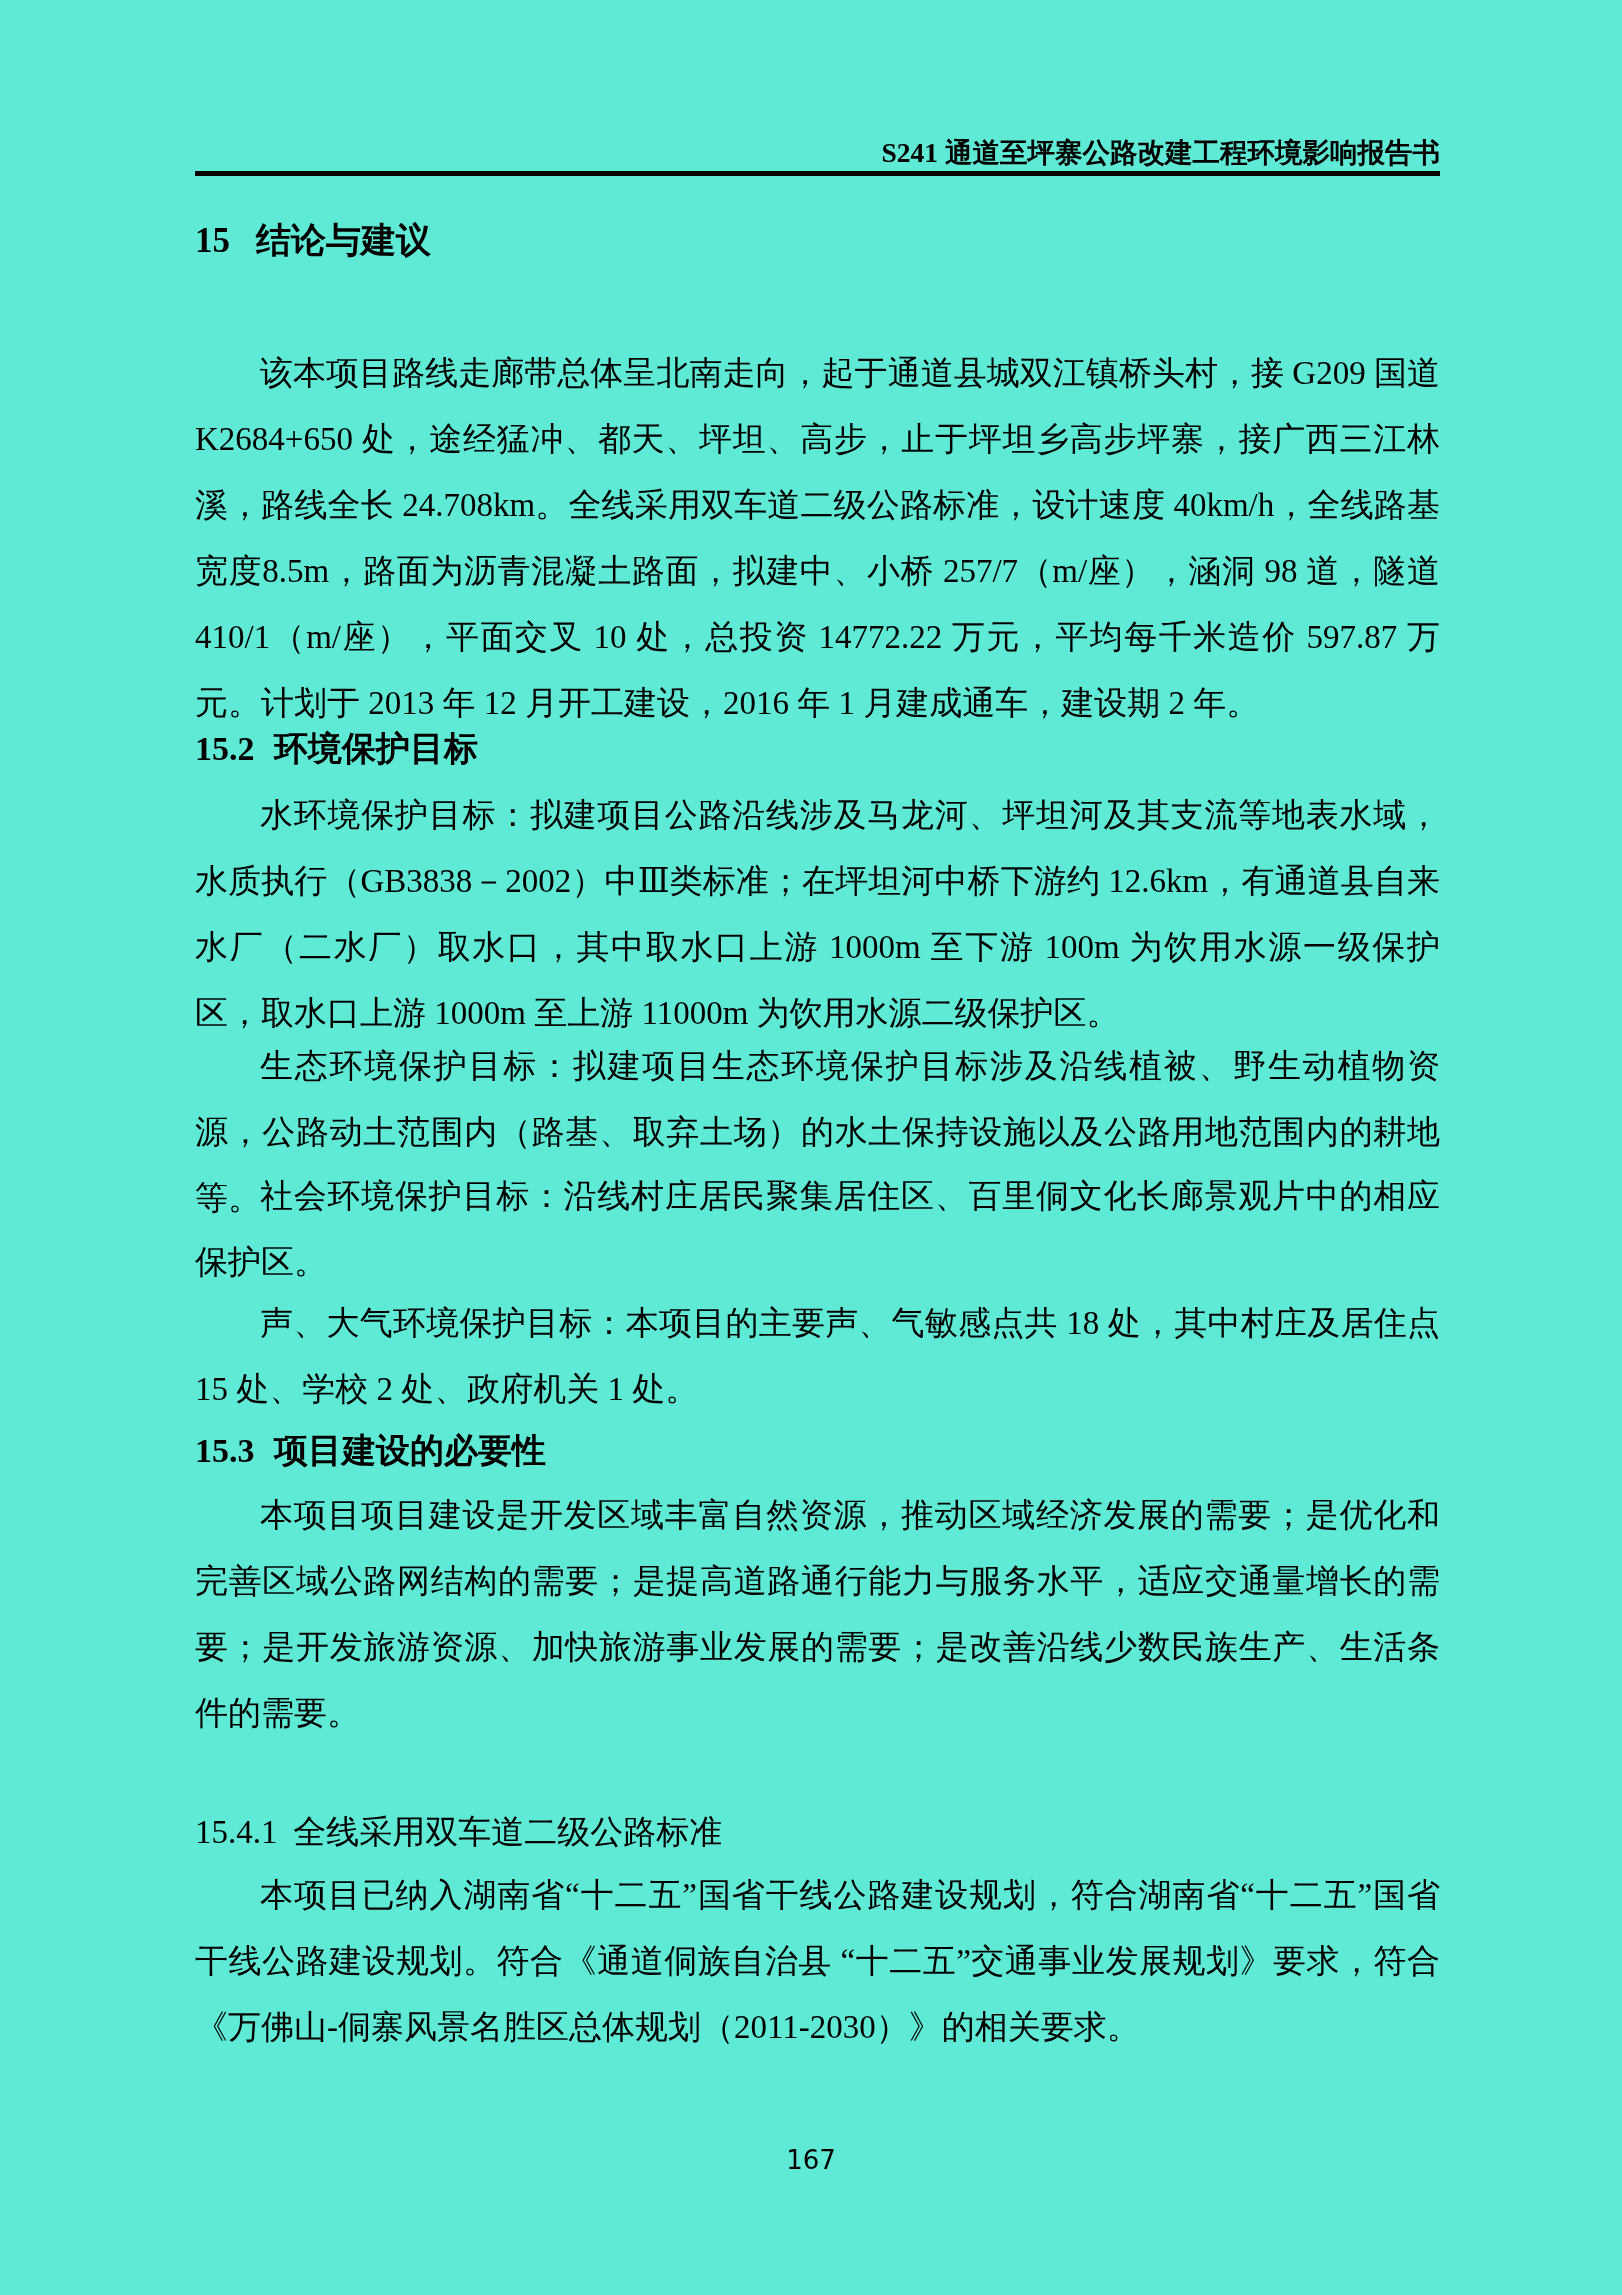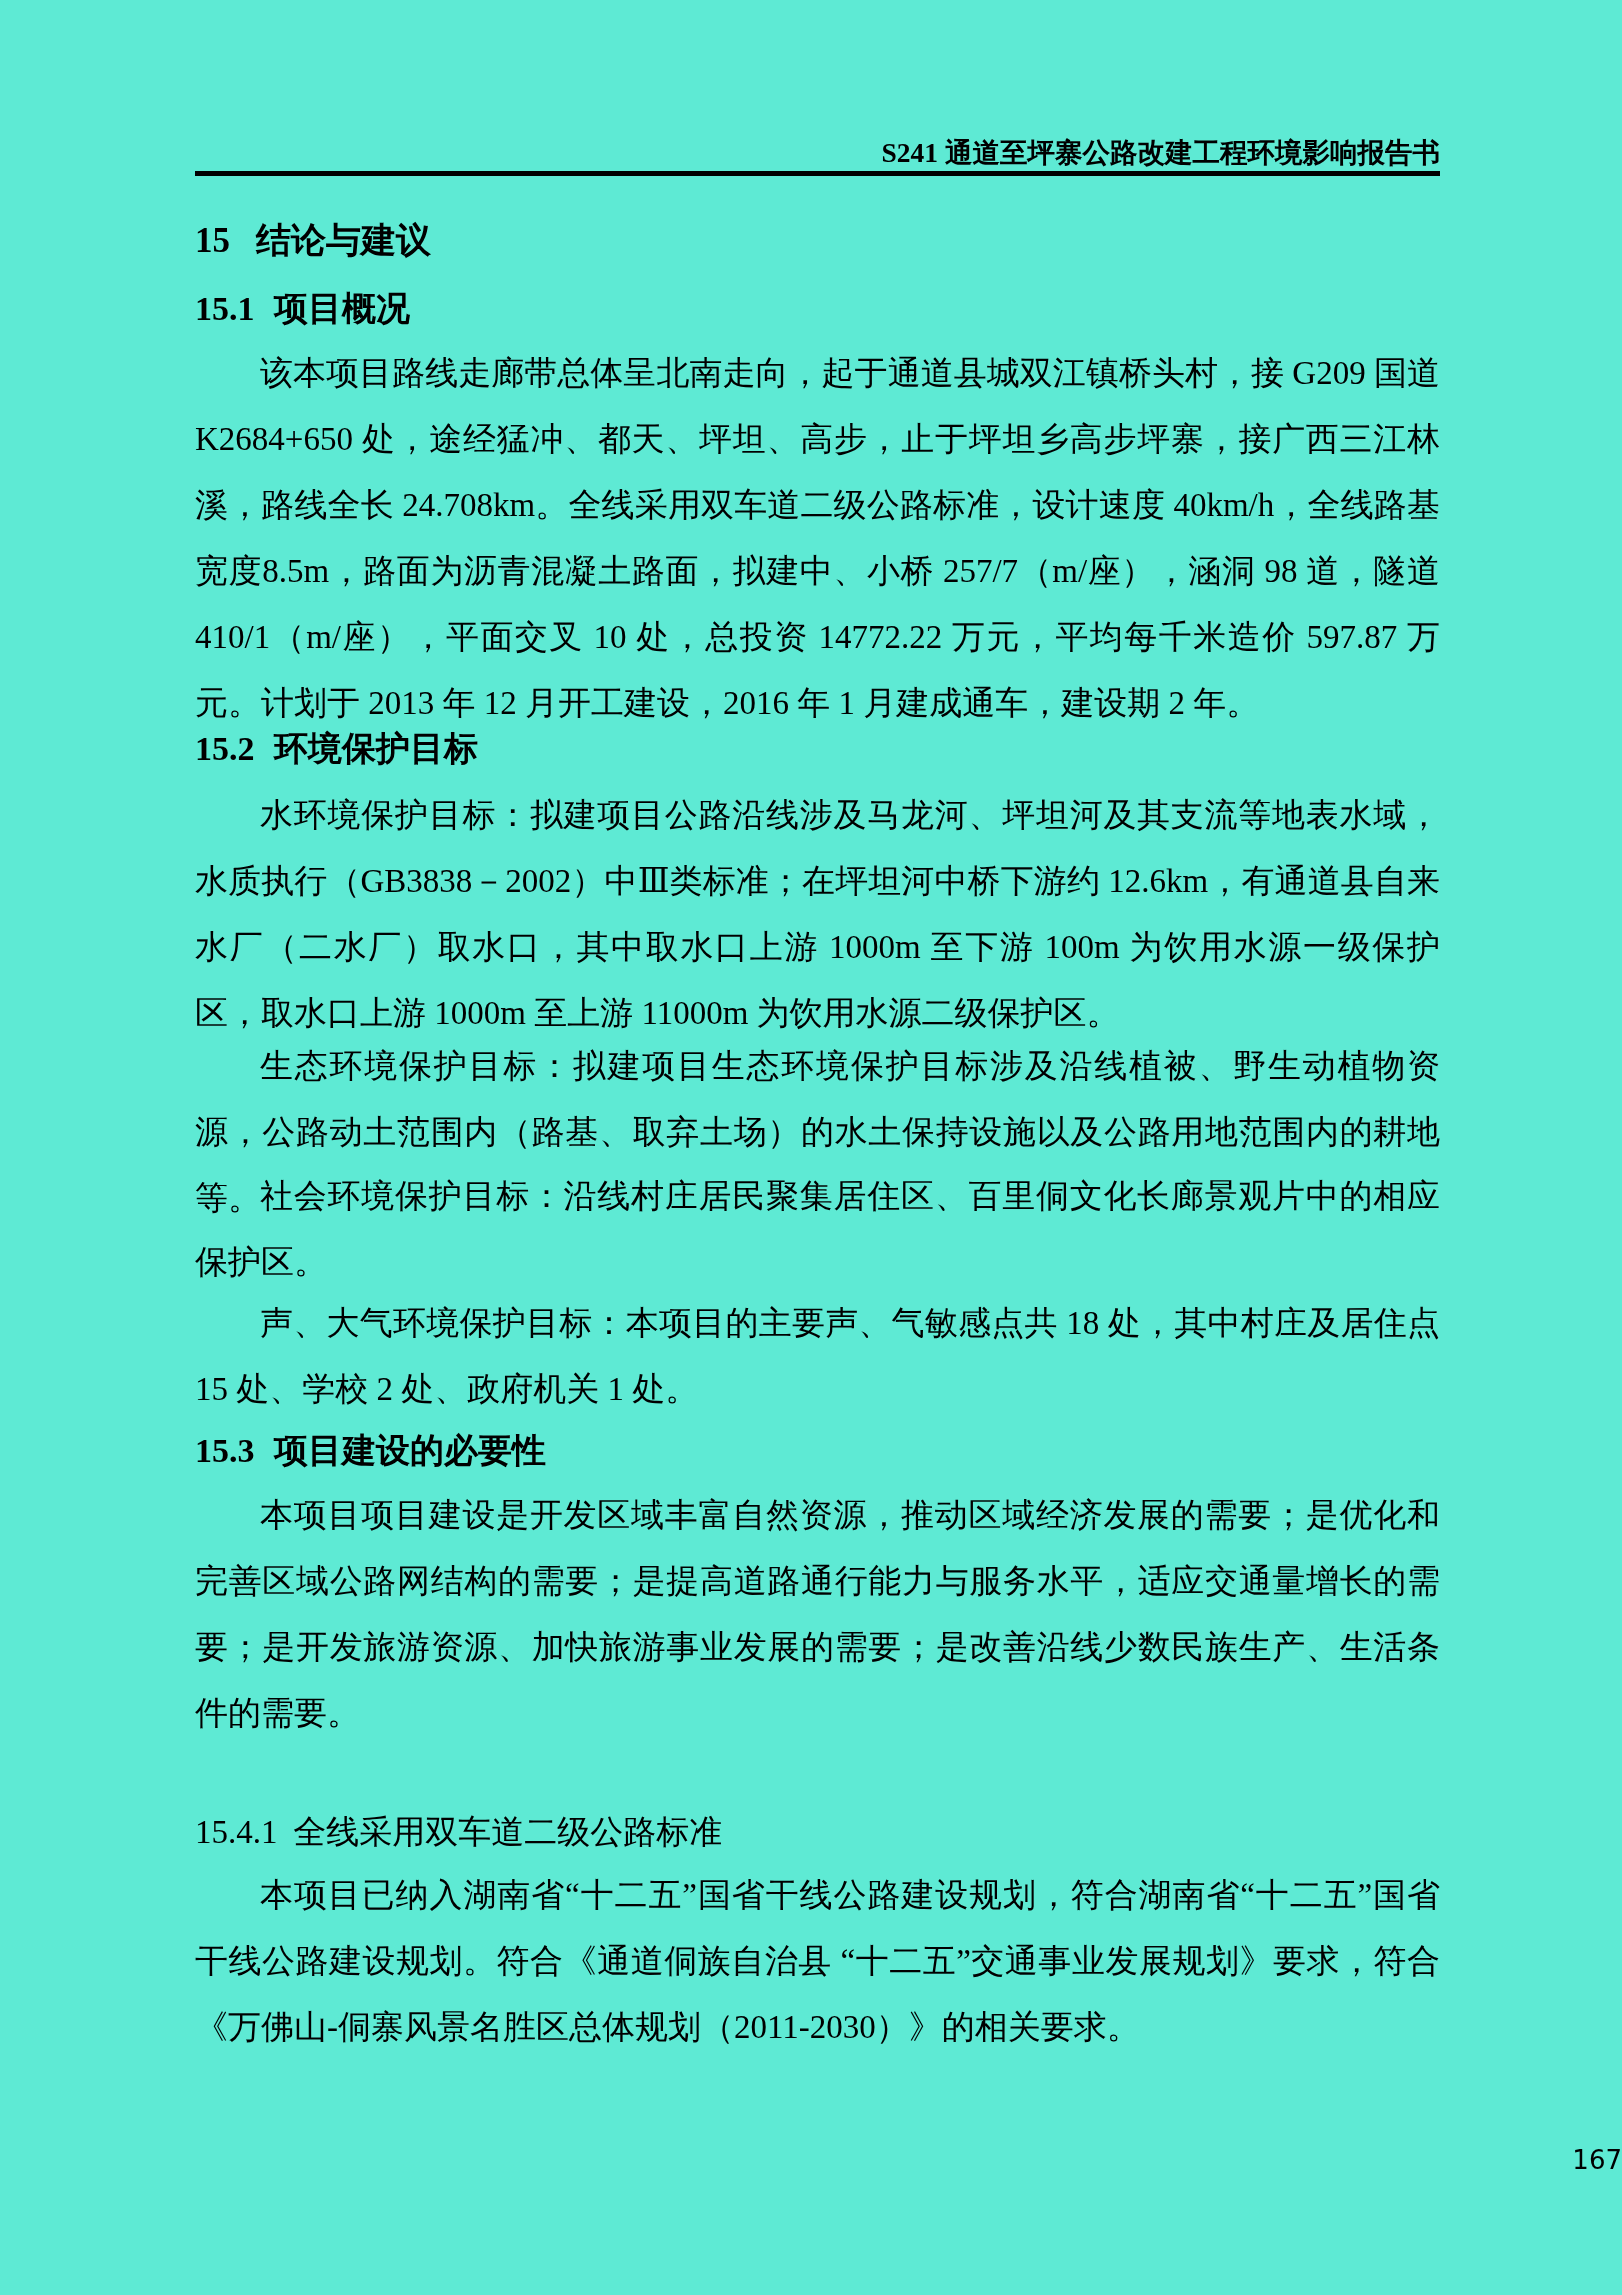--- a/index.html
+++ b/index.html
@@ -75,40 +75,37 @@
   #p-ecology   { top: 1033px; }
   #p-social    { top: 1163px; }
   #p-noise-air { top: 1290px; }
   #p-necessity { top: 1482px; }
   #p-planning  { top: 1862px; }
   .page-footer {
     position: absolute;
     top: 2145px;
     left: 0;
     width: 1622px;
-    text-align: right;
+    text-align: center;
     font-size: 26px;
     font-family: "DejaVu Sans", "Liberation Sans", sans-serif;
   }
 </style>
 </head>
 <body>
 
 <div class="page">
 
   <div class="running-header">S241 通道至坪寨公路改建工程环境影响报告书</div>
   <div class="header-rule"></div>
 
   <div class="heading h-level1" id="h15">
     <span class="h-num">15</span><span class="h-text">结论与建议</span>
   </div>
 
-  <div class="heading h-level2" id="h15_1">
-    <span class="h-num">15.1</span><span class="h-text">项目概况</span>
-  </div>
 
   <div class="para" id="p-overview">该本项目路线走廊带总体呈北南走向，起于通道县城双江镇桥头村，接 G209 国道K2684+650 处，途经猛冲、都天、坪坦、高步，止于坪坦乡高步坪寨，接广西三江林溪，路线全长 24.708km。全线采用双车道二级公路标准，设计速度 40km/h，全线路基宽度8.5m，路面为沥青混凝土路面，拟建中、小桥 257/7（m/座），涵洞 98 道，隧道 410/1（m/座），平面交叉 10 处，总投资 14772.22 万元，平均每千米造价 597.87 万元。计划于 2013 年 12 月开工建设，2016 年 1 月建成通车，建设期 2 年。</div>
 
   <div class="heading h-level2" id="h15_2">
     <span class="h-num">15.2</span><span class="h-text">环境保护目标</span>
   </div>
 
   <div class="para" id="p-water">水环境保护目标：拟建项目公路沿线涉及马龙河、坪坦河及其支流等地表水域，水质执行（GB3838－2002）中Ⅲ类标准；在坪坦河中桥下游约 12.6km，有通道县自来水厂（二水厂）取水口，其中取水口上游 1000m 至下游 100m 为饮用水源一级保护区，取水口上游 1000m 至上游 11000m 为饮用水源二级保护区。</div>
 
   <div class="para" id="p-ecology">生态环境保护目标：拟建项目生态环境保护目标涉及沿线植被、野生动植物资源，公路动土范围内（路基、取弃土场）的水土保持设施以及公路用地范围内的耕地等。</div>

